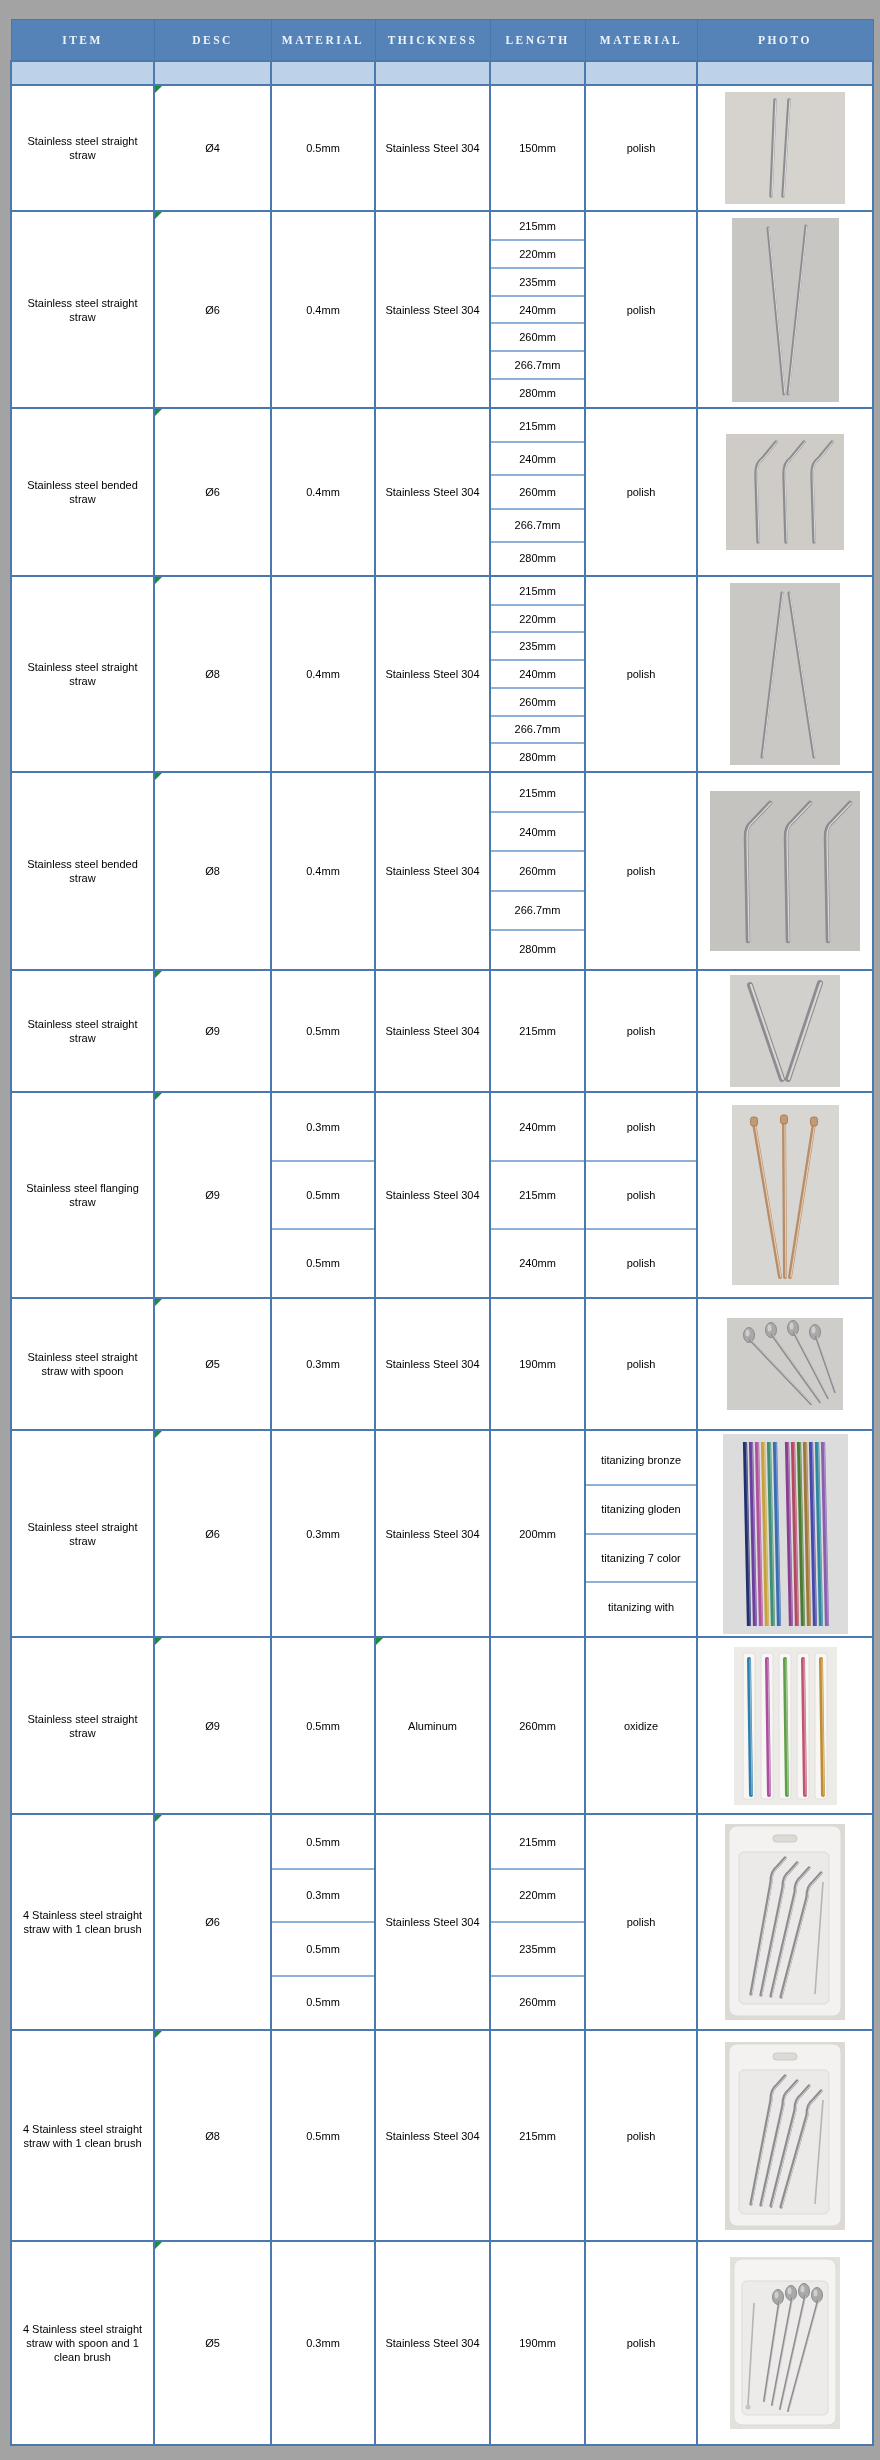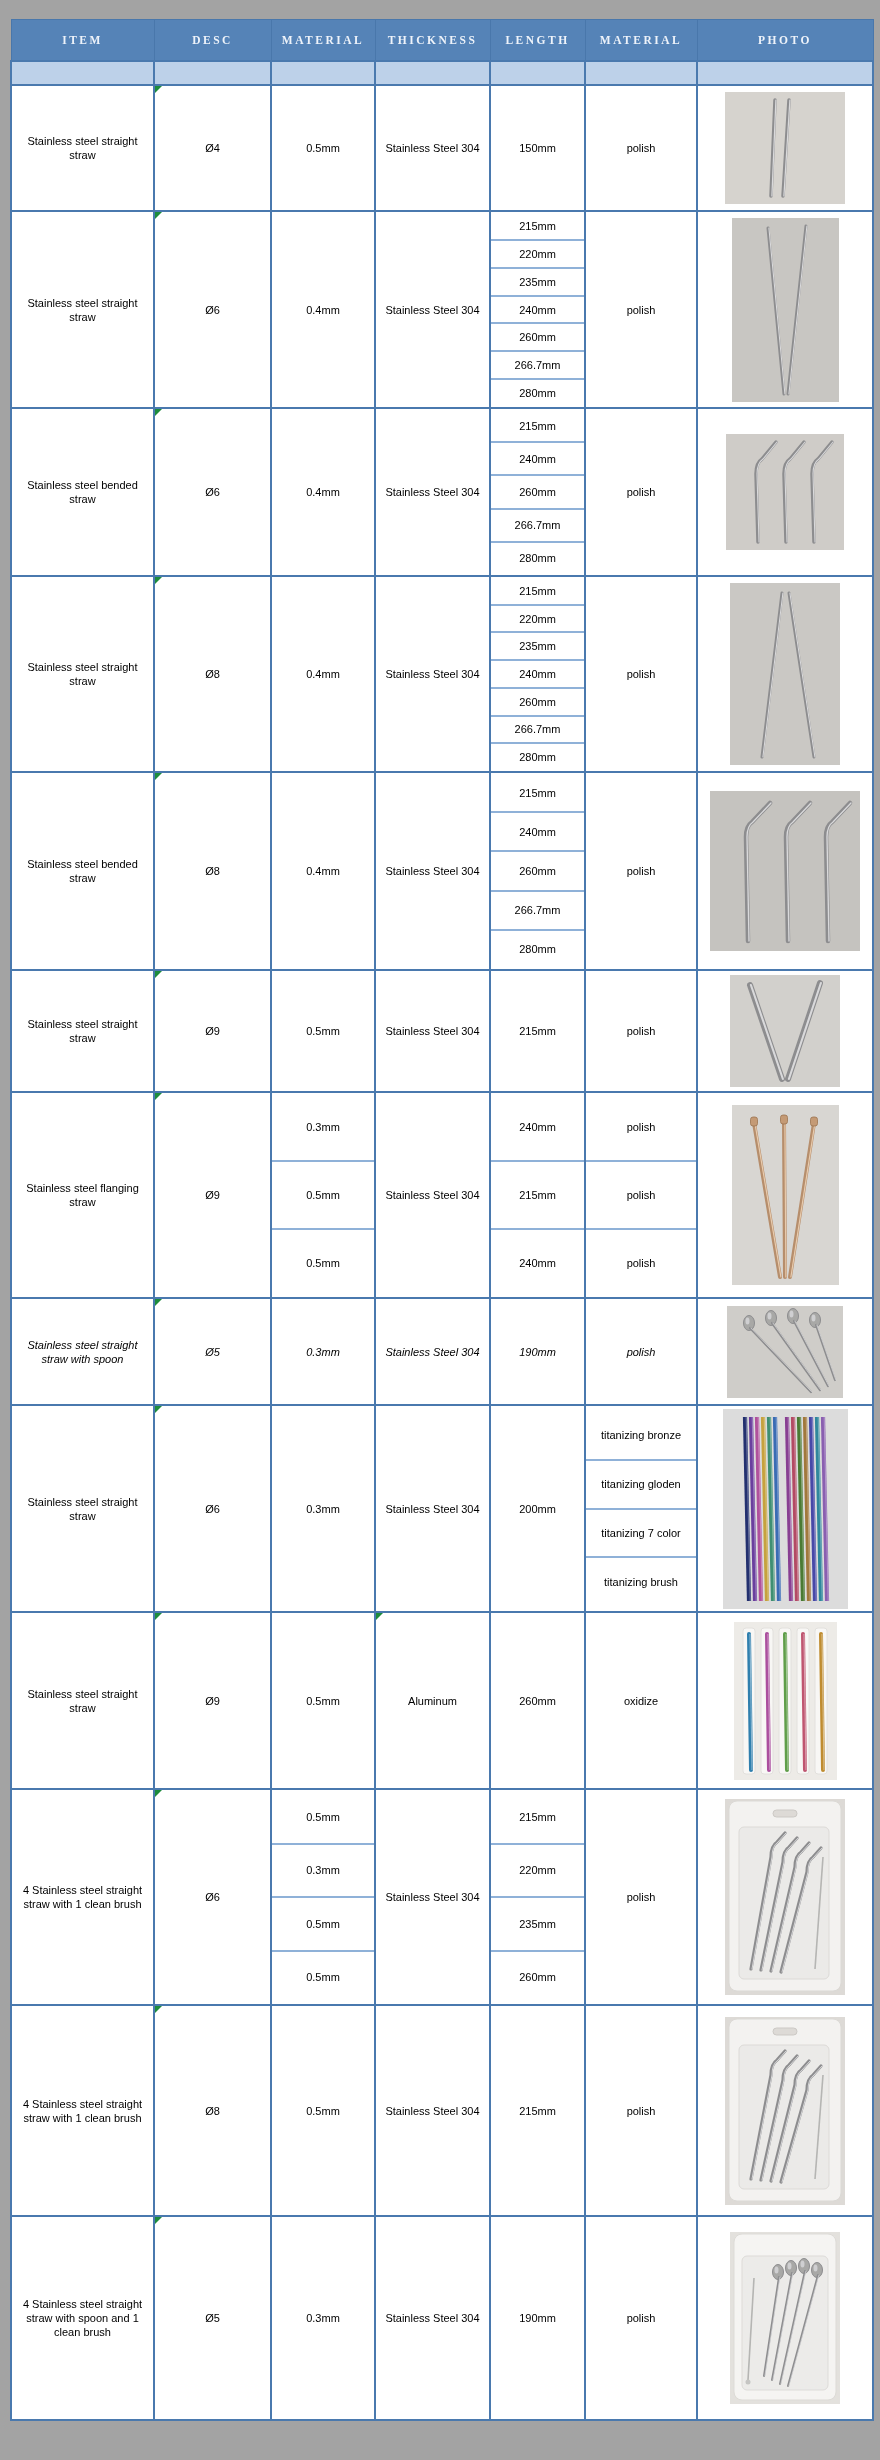--- a/index.html
+++ b/index.html
@@ -304,21 +304,21 @@
                   <line x1="22.9" y1="18" x2="48.9" y2="172" stroke="#e8cbad" stroke-width="1.2" stroke-linecap="round"></line>
                   <line x1="52" y1="16" x2="53" y2="172" stroke="#b68e6c" stroke-width="4" stroke-linecap="round"></line>
                   <line x1="52.9" y1="16" x2="53.9" y2="172" stroke="#e8cbad" stroke-width="1.2" stroke-linecap="round"></line>
                   <line x1="82" y1="18" x2="58" y2="172" stroke="#b68e6c" stroke-width="4" stroke-linecap="round"></line>
                   <line x1="82.9" y1="18" x2="58.9" y2="172" stroke="#e8cbad" stroke-width="1.2" stroke-linecap="round"></line>
                   <rect x="18.5" y="12" width="7" height="9" rx="2.5" fill="#c49a75" stroke="#9c7351" stroke-width="0.8"></rect>
                   <rect x="48.5" y="10" width="7" height="9" rx="2.5" fill="#c49a75" stroke="#9c7351" stroke-width="0.8"></rect>
                   <rect x="78.5" y="12" width="7" height="9" rx="2.5" fill="#c49a75" stroke="#9c7351" stroke-width="0.8"></rect>
                 </svg></div></td>
           </tr>
-          <tr style="height: 107px; font-style: italic;">
+          <tr style="height: 132px;">
             <td>
               <div class="cell-text">Stainless steel straight straw with spoon</div>
             </td>
             <td>
               <span class="flag"></span>
               <div class="cell-text">Ø5</div>
             </td>
             <td>
               <div class="cell-text">0.3mm</div>
             </td>
@@ -366,21 +366,21 @@
               <div class="cell-text">Stainless Steel 304</div>
             </td>
             <td>
               <div class="cell-text">200mm</div>
             </td>
             <td>
               <div class="stack" style="height: 193px;">
                 <div class="seg">titanizing bronze</div>
                 <div class="seg">titanizing gloden</div>
                 <div class="seg">titanizing 7 color</div>
-                <div class="seg">titanizing brush</div>
+                <div class="seg">titanizing with</div>
               </div>
             </td>
             <td><div class="photo" title="bundle of rainbow titanized straws"><svg width="125" height="200" viewBox="0 0 125 200" xmlns="http://www.w3.org/2000/svg">
                   <rect x="0" y="0" width="125" height="200" fill="#dcdcdc"></rect>
                   <line x1="22" y1="8" x2="26" y2="192" stroke="#23306f" stroke-width="4.2"></line>
                   <line x1="23.2" y1="8" x2="27.2" y2="192" stroke="#ffffff" stroke-opacity="0.35" stroke-width="1"></line>
                   <line x1="28" y1="8" x2="32" y2="192" stroke="#6a3f9e" stroke-width="4.2"></line>
                   <line x1="29.2" y1="8" x2="33.2" y2="192" stroke="#ffffff" stroke-opacity="0.35" stroke-width="1"></line>
                   <line x1="34" y1="8" x2="38" y2="192" stroke="#b0519c" stroke-width="4.2"></line>
                   <line x1="35.2" y1="8" x2="39.2" y2="192" stroke="#ffffff" stroke-opacity="0.35" stroke-width="1"></line>

